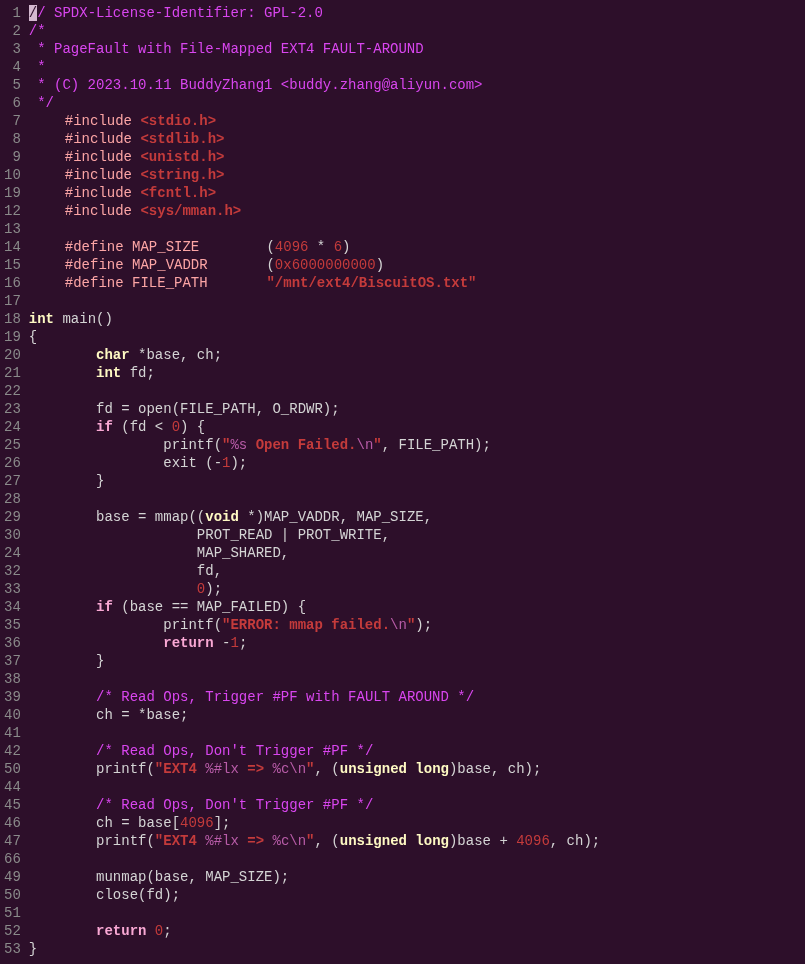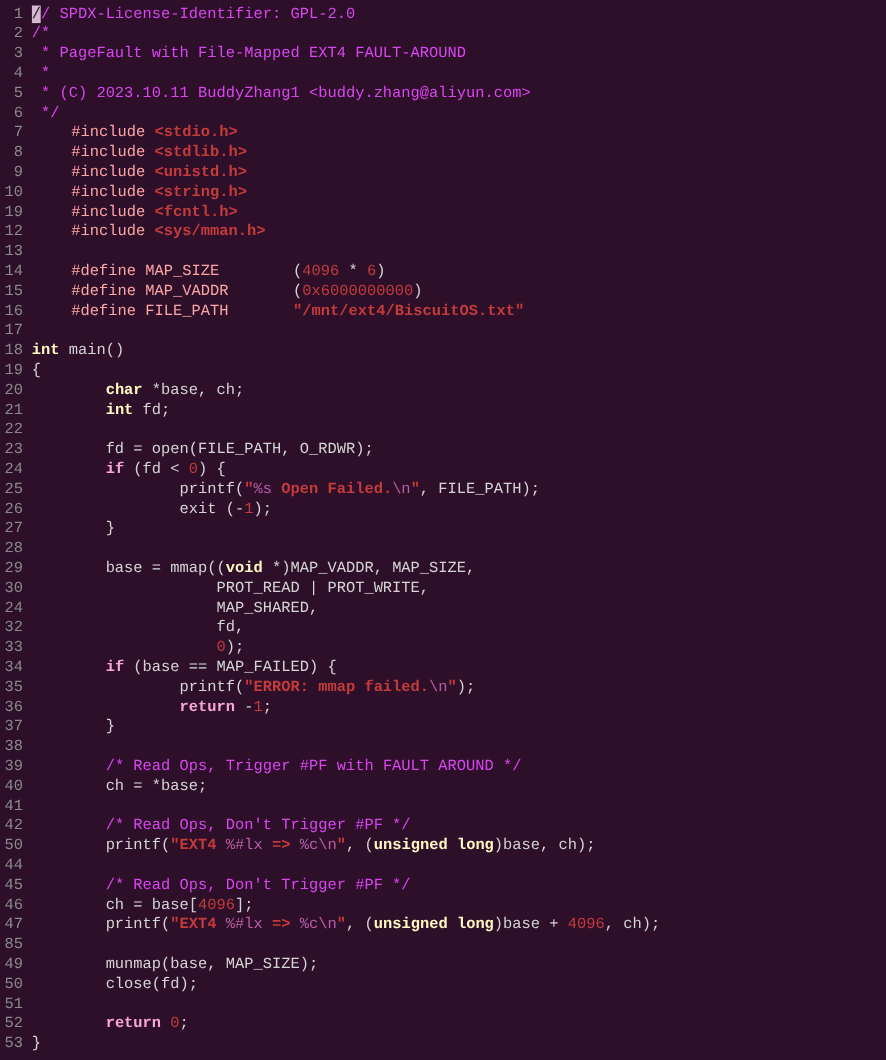--- a/index.html
+++ b/index.html
@@ -86,21 +86,21 @@
       <span class="ln">38</span>
       <span class="ln">39</span>
       <span class="ln">40</span>
       <span class="ln">41</span>
       <span class="ln">42</span>
       <span class="ln">50</span>
       <span class="ln">44</span>
       <span class="ln">45</span>
       <span class="ln">46</span>
       <span class="ln">47</span>
-      <span class="ln">85</span>
+      <span class="ln">66</span>
       <span class="ln">49</span>
       <span class="ln">50</span>
       <span class="ln">51</span>
       <span class="ln">52</span>
       <span class="ln">53</span>
     </div>
   <div class="code"><span class="line"><span class="cursor">/</span><span class="c-comment">/ SPDX-License-Identifier: GPL-2.0</span></span><span class="line"><span class="c-comment">/*</span></span><span class="line"><span class="c-comment"> * PageFault with File-Mapped EXT4 FAULT-AROUND</span></span><span class="line"><span class="c-comment"> *</span></span><span class="line"><span class="c-comment"> * (C) 2023.10.11 BuddyZhang1 &lt;buddy.zhang@aliyun.com&gt;</span></span><span class="line"><span class="c-comment"> */</span></span><span class="line"><span class="c-preproc">#include </span><span class="c-string">&lt;stdio.h&gt;</span></span><span class="line"><span class="c-preproc">#include </span><span class="c-string">&lt;stdlib.h&gt;</span></span><span class="line"><span class="c-preproc">#include </span><span class="c-string">&lt;unistd.h&gt;</span></span><span class="line"><span class="c-preproc">#include </span><span class="c-string">&lt;string.h&gt;</span></span><span class="line"><span class="c-preproc">#include </span><span class="c-string">&lt;fcntl.h&gt;</span></span><span class="line"><span class="c-preproc">#include </span><span class="c-string">&lt;sys/mman.h&gt;</span></span><span class="line"></span><span class="line"><span class="c-preproc">#define MAP_SIZE        </span>(<span class="c-number">4096</span> * <span class="c-number">6</span>)</span><span class="line"><span class="c-preproc">#define MAP_VADDR       </span>(<span class="c-number">0x6000000000</span>)</span><span class="line"><span class="c-preproc">#define FILE_PATH       </span><span class="c-string">"/mnt/ext4/BiscuitOS.txt"</span></span><span class="line"></span><span class="line"><span class="c-type">int</span> main()</span><span class="line">{</span><span class="line">        <span class="c-type">char</span> *base, ch;</span><span class="line">        <span class="c-type">int</span> fd;</span><span class="line"></span><span class="line">        fd = open(FILE_PATH, O_RDWR);</span><span class="line">        <span class="c-keyword">if</span> (fd &lt; <span class="c-number">0</span>) {</span><span class="line">                printf(<span class="c-string">"</span><span class="c-fmt">%s</span><span class="c-string"> Open Failed.</span><span class="c-esc">\n</span><span class="c-string">"</span>, FILE_PATH);</span><span class="line">                exit (-<span class="c-number">1</span>);</span><span class="line">        }</span><span class="line"></span><span class="line">        base = mmap((<span class="c-type">void</span> *)MAP_VADDR, MAP_SIZE,</span><span class="line">                    PROT_READ | PROT_WRITE,</span><span class="line">                    MAP_SHARED,</span><span class="line">                    fd,</span><span class="line">                    <span class="c-number">0</span>);</span><span class="line">        <span class="c-keyword">if</span> (base == MAP_FAILED) {</span><span class="line">                printf(<span class="c-string">"ERROR: mmap failed.</span><span class="c-esc">\n</span><span class="c-string">"</span>);</span><span class="line">                <span class="c-keyword">return</span> -<span class="c-number">1</span>;</span><span class="line">        }</span><span class="line"></span><span class="line">        <span class="c-comment">/* Read Ops, Trigger #PF with FAULT AROUND */</span></span><span class="line">        ch = *base;</span><span class="line"></span><span class="line">        <span class="c-comment">/* Read Ops, Don't Trigger #PF */</span></span><span class="line">        printf(<span class="c-string">"EXT4 </span><span class="c-fmt">%#lx</span><span class="c-string"> =&gt; </span><span class="c-fmt">%c</span><span class="c-esc">\n</span><span class="c-string">"</span>, (<span class="c-type">unsigned</span> <span class="c-type">long</span>)base, ch);</span><span class="line"></span><span class="line">        <span class="c-comment">/* Read Ops, Don't Trigger #PF */</span></span><span class="line">        ch = base[<span class="c-number">4096</span>];</span><span class="line">        printf(<span class="c-string">"EXT4 </span><span class="c-fmt">%#lx</span><span class="c-string"> =&gt; </span><span class="c-fmt">%c</span><span class="c-esc">\n</span><span class="c-string">"</span>, (<span class="c-type">unsigned</span> <span class="c-type">long</span>)base + <span class="c-number">4096</span>, ch);</span><span class="line"></span><span class="line">        munmap(base, MAP_SIZE);</span><span class="line">        close(fd);</span><span class="line"></span><span class="line">        <span class="c-keyword">return</span> <span class="c-number">0</span>;</span><span class="line">}</span></div>
 </div>
 
 </body></html>

